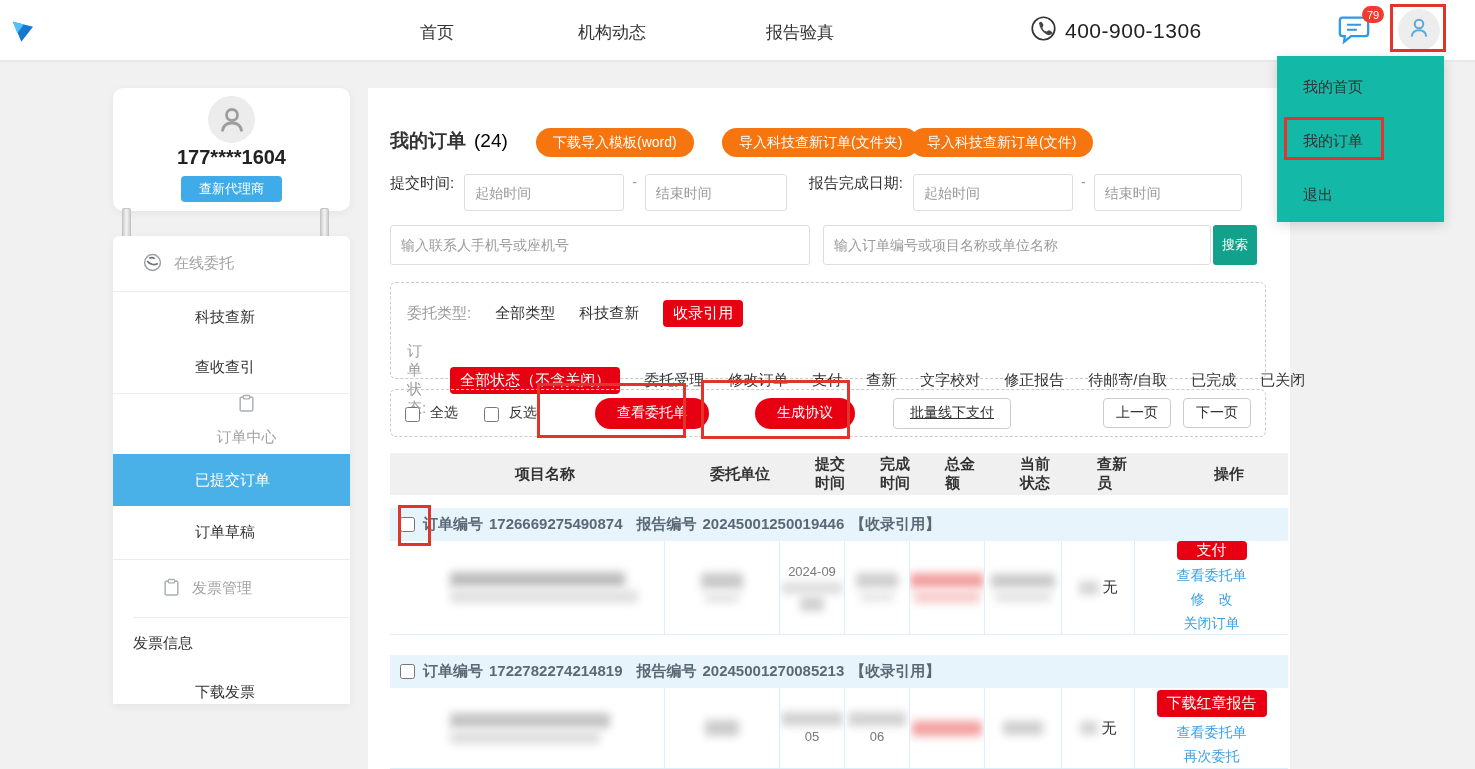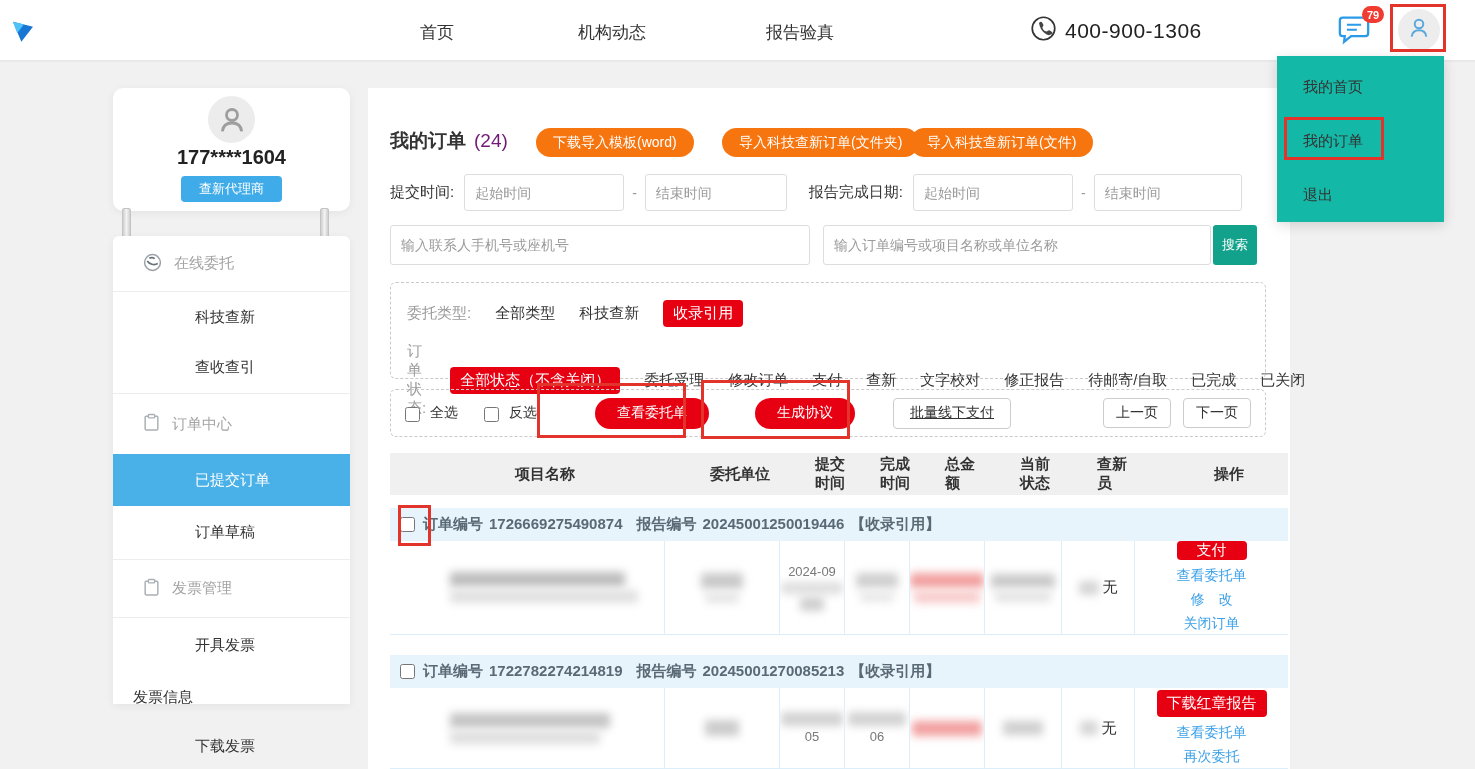--- a/index.html
+++ b/index.html
@@ -7,21 +7,21 @@
   .screen { position:relative; width:1475px; height:769px; background:#f1f1f2; overflow:hidden; }
 
   
   .hdr { position:absolute; top:0; left:0; width:1475px; height:62px; background:#fff; border-bottom:2px solid #e9e9e9; z-index:20; }
   .brand { position:absolute; left:8px; top:14px; display:flex; align-items:center; gap:8px; }
   .brand-title { font-size:17px; color:#333; font-weight:500; }
   .nav-item { position:absolute; top:21px; font-size:17px; color:#333; cursor:pointer; }
   .nav-home { left:420px; } .nav-news { left:578px; } .nav-verify { left:766px; }
   .phone-wrap { position:absolute; left:1030px; top:15px; display:flex; align-items:center; gap:8px; }
   .phone-num { font-size:21px; color:#222; letter-spacing:.5px; }
-  .chat-wrap { position:absolute; left:1336px; top:12px; width:40px; height:38px; cursor:pointer;font-weight:bold; }
+  .chat-wrap { position:absolute; left:1336px; top:12px; width:40px; height:38px; cursor:pointer; }
   .badge { position:absolute; right:-8px; top:-6px; min-width:22px; height:17px; background:#f03b30; color:#fff; font-size:11px; border-radius:9px; display:flex; align-items:center; justify-content:center; padding:0 4px; }
   .user-btn { position:absolute; left:1398px; top:9px; width:42px; height:42px; border-radius:50%; background:#ededed; display:flex; align-items:center; justify-content:center; cursor:pointer; }
 
   
   .dropdown { position:absolute; left:1277px; top:56px; width:167px; height:166px; background:#14b8a6; box-shadow:0 3px 12px rgba(0,0,0,.15); z-index:30; }
   .dd-item { position:absolute; left:26px; font-size:15px; color:#333; cursor:pointer; }
   .dd-1 { top:22px; } .dd-2 { top:76px; } .dd-3 { top:130px; }
 
   
   .profile-card { position:absolute; left:113px; top:88px; width:237px; height:123px; background:#fff; border-radius:10px; box-shadow:0 2px 8px rgba(0,0,0,.06); text-align:center; }
@@ -34,28 +34,28 @@
   .m-item { display:flex; align-items:center; font-size:15px; cursor:pointer; }
   .m-group { color:#a3a3a3; padding-left:30px; gap:12px; }
   .m-sub { color:#333; padding-left:82px; }
   .m-active { background:#4ab1e8; color:#fff; }
   .bline { border-bottom:1px solid #ededed; }
 
   
   .panel { position:absolute; left:368px; top:88px; width:922px; height:681px; background:#fff; }
   .title-row { position:absolute; top:40px; left:22px; display:flex; align-items:center; }
   .pg-title { font-size:19px; font-weight:bold; color:#333; }
-  .pg-count { font-size:19px; color:#701a75; margin-left:8px; }
+  .pg-count { font-size:19px; color:#000000; margin-left:8px; }
   .obtn { position:absolute; top:40px; height:29px; border:none; border-radius:15px; background:#f7750f; color:#fff; font-size:14px; padding:0 17px; cursor:pointer; }
   .ob1 { left:168px; } .ob2 { left:354px; } .ob3 { left:542px; }
 
   .flabel { font-size:15px; color:#333; }
   .inp { height:37px; border:1px solid #ddd; border-radius:3px; font-size:14px; color:#333; padding:0 10px; font-family:"Liberation Sans",sans-serif; }
   .inp::placeholder { color:#9b9b9b; }
-  .frow1 { position:absolute; top:86px; left:22px; width:878px; display:flex; align-items:center; }
+  .frow1 { position:absolute; top:86px; left:22px; width:878px; display:flex; }
   .frow2 { position:absolute; top:137px; left:22px; width:878px; display:flex; align-items:center; }
   .dash-sep { color:#999; margin:0 8px; font-size:14px; }
   .search-btn { width:44px; height:40px; margin-left:2px; background:#12a28b; color:#fff; border:none; border-radius:3px; font-size:13px; cursor:pointer; }
 
   .dashbox { position:absolute; left:22px; border:1px dashed #c9c9c9; border-radius:6px; width:876px; }
   .dbox1 { top:194px; height:97px; }
   .dbox2 { top:301px; height:48px; display:flex; align-items:center; padding:0 14px; }
   .optrow { display:flex; align-items:center; gap:24px; padding-left:16px; }
   .or1 { margin-top:17px; } .or2 { margin-top:15px; }
   .optlabel { color:#9b9b9b; font-size:15px; }
@@ -169,41 +169,40 @@
       <span>
         <svg width="19" height="19" viewBox="0 0 18 18">
             <circle cx="9" cy="9" r="7.5" fill="none" stroke="#9aa2a8" stroke-width="1.4"></circle>
             <path d="M4 7.5c2 3 6.5 4.5 10 2.5M6 5c1.5-1 4-.8 5 .5" fill="none" stroke="#69727a" stroke-width="1.6"></path>
           </svg>
       </span>
       <span>在线委托</span>
     </div>
     <div class="m-item m-sub" style="height:50px;">科技查新</div>
     <div class="m-item m-sub bline" style="height:52px;">查收查引</div>
-    <div class="m-item m-group" style="height:60px;">
+    <div class="m-item m-group" style="height:60px;flex-direction:column;">
       <span>
         <svg width="17" height="19" viewBox="0 0 16 18">
             <rect x="2" y="3" width="12" height="13" rx="1" fill="none" stroke="#aab0b5" stroke-width="1.4"></rect>
             <rect x="5" y="1.4" width="6" height="3.2" rx="0.8" fill="#fff" stroke="#aab0b5" stroke-width="1.3"></rect>
           </svg>
       </span>
       <span>订单中心</span>
     </div>
     <div class="m-item m-sub m-active" style="height:52px;">已提交订单</div>
     <div class="m-item m-sub bline" style="height:54px;">订单草稿</div>
-    <div class="m-item m-group bline" style="height:58px;">
+    <div class="m-item m-group bline" style="height:58px;margin-left:20px;">
       <span>
         <svg width="17" height="19" viewBox="0 0 16 18">
             <rect x="2" y="3" width="12" height="13" rx="1" fill="none" stroke="#aab0b5" stroke-width="1.4"></rect>
             <rect x="5" y="1.4" width="6" height="3.2" rx="0.8" fill="#fff" stroke="#aab0b5" stroke-width="1.3"></rect>
           </svg>
       </span>
       <span>发票管理</span>
     </div>
-    <div class="m-item m-sub" style="height:54px;">开具发票</div>
     <div class="m-item m-sub" style="height:51px;padding-left:20px;">发票信息</div>
     <div class="m-item m-sub" style="height:46px;">下载发票</div>
   </div>
 
   <div class="panel">
     <div class="title-row">
       <span class="pg-title">我的订单</span>
       <span class="pg-count">(24)</span>
     </div>
     <button class="obtn ob1">下载导入模板(word)</button>

